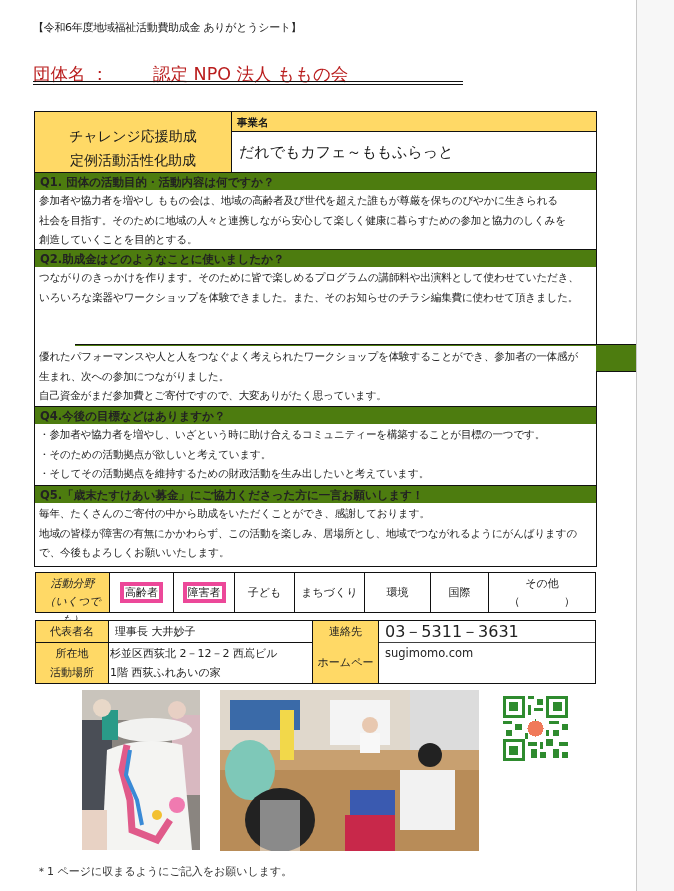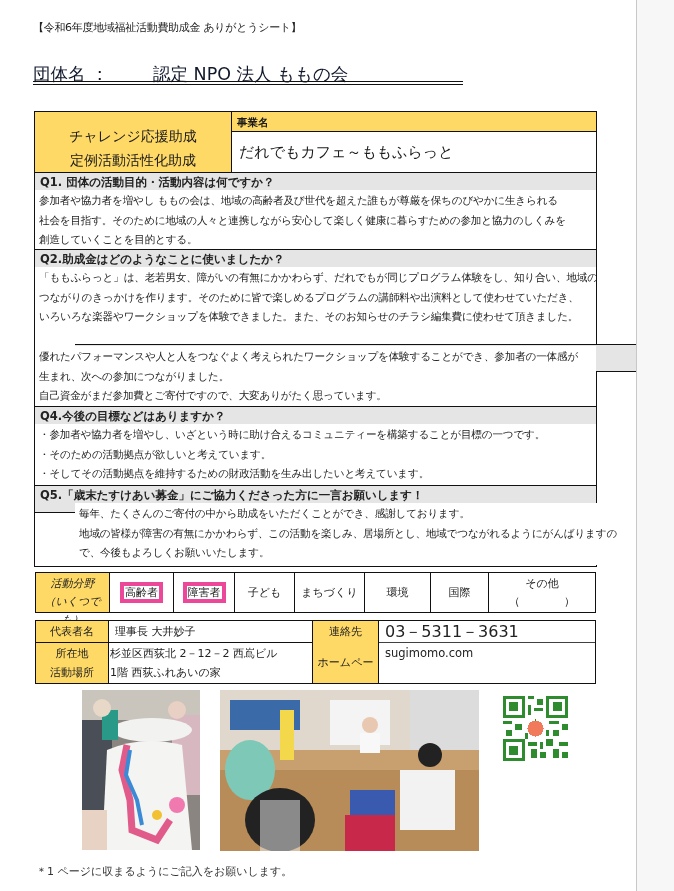--- a/index.html
+++ b/index.html
@@ -11,21 +11,21 @@
   }
   .page { position:absolute; left:0; top:0; width:636px; height:891px; background:#fff; }
   .scrollpane {
     position:absolute; left:636px; top:0; width:38px; height:891px;
     background:#f7f7f7; border-left:1px solid #c8c8c8;
   }
   .title-small {
     position:absolute; left:33px; top:20px; font-size:11px; letter-spacing:-0.3px; color:#222;
   }
   .org-line {
-    position:absolute; left:33px; top:62px; width:430px; font-size:17.5px; color:#0f172a;
+    position:absolute; left:33px; top:62px; width:430px; font-size:17.5px; color:#b91c1c;
   }
   .org-line .lbl { display:inline-block; width:120px; }
   .org-rule1 { position:absolute; left:33px; top:81px; width:430px; height:1px; background:#111; }
   .org-rule2 { position:absolute; left:33px; top:84px; width:430px; height:1px; background:#111; }
 
   .box { position:absolute; box-sizing:border-box; border:1px solid #111; }
 
   .grant-type {
     position:absolute; left:35px; top:112px; width:197px; height:60px;
     background:#ffd966; text-align:center; font-size:14px; line-height:24px; padding-top:12px; box-sizing:border-box;
@@ -33,21 +33,21 @@
   }
   .proj-label {
     position:absolute; left:232px; top:112px; width:364px; height:20px; background:#ffd966;
     font-size:10.5px; line-height:20px; padding-left:5px; box-sizing:border-box; border-bottom:1px solid #111; font-weight:bold;
   }
   .proj-name {
     position:absolute; left:232px; top:132px; width:364px; height:40px; background:#fff;
     font-size:15px; line-height:40px; padding-left:7px; box-sizing:border-box;
   }
   .qbar {
-    position:absolute; left:35px; width:561px; height:28px; background:#e5e5e5;
+    position:absolute; left:35px; width:561px; height:28px; background:#4d7c0f;
     font-size:11.5px; line-height:18px; padding-left:5px; box-sizing:border-box;
     border-top:1px solid #111; border-bottom:1px solid #111; font-weight:bold; color:#222;
   }
   .qbody {
     position:absolute; left:35px; width:561px; background:#fff;
     font-size:10.6px; line-height:19.5px; padding-left:4px; padding-top:1px; box-sizing:border-box; color:#222;
     letter-spacing:-0.2px;
   }
   .qbody div { white-space:nowrap; overflow:hidden; }
 
@@ -90,41 +90,40 @@
 
   <div class="qbar" style="top:172px;">Q1. 団体の活動目的・活動内容は何ですか？</div>
   <div class="qbody" style="top:190px;height:59px;">
     <div>参加者や協力者を増やし ももの会は、地域の高齢者及び世代を超えた誰もが尊厳を保ちのびやかに生きられる</div>
     <div>社会を目指す。そのために地域の人々と連携しながら安心して楽しく健康に暮らすための参加と協力のしくみを</div>
     <div>創造していくことを目的とする。</div>
   </div>
 
   <div class="qbar" style="top:249px;">Q2.助成金はどのようなことに使いましたか？</div>
   <div class="qbody" style="top:267px;height:61px;">
-    <div>「ももふらっと」は、老若男女、障がいの有無にかかわらず、だれでもが同じプログラム体験をし、知り合い、地域の</div>
     <div>つながりのきっかけを作ります。そのために皆で楽しめるプログラムの講師料や出演料として使わせていただき、</div>
     <div>いろいろな楽器やワークショップを体験できました。また、そのお知らせのチラシ編集費に使わせて頂きました。</div>
   </div>
 
   <div class="qbar" style="top:344px;margin-left:40px;">Q3.助成金を使って良かったことはありますか？</div>
   <div class="qbody" style="top:346px;height:60px;">
     <div>優れたパフォーマンスや人と人をつなぐよく考えられたワークショップを体験することができ、参加者の一体感が</div>
     <div>生まれ、次への参加につながりました。</div>
     <div>自己資金がまだ参加費とご寄付ですので、大変ありがたく思っています。</div>
   </div>
 
   <div class="qbar" style="top:406px;">Q4.今後の目標などはありますか？</div>
   <div class="qbody" style="top:424px;height:61px;">
     <div>・参加者や協力者を増やし、いざという時に助け合えるコミュニティーを構築することが目標の一つです。</div>
     <div>・そのための活動拠点が欲しいと考えています。</div>
     <div>・そしてその活動拠点を維持するための財政活動を生み出したいと考えています。</div>
   </div>
 
   <div class="qbar" style="top:485px;">Q5.「歳末たすけあい募金」にご協力くださった方に一言お願いします！</div>
-  <div class="qbody" style="top:503px;height:62px;margin-left:40px;">
+  <div class="qbody" style="top:503px;height:62px;">
     <div>毎年、たくさんのご寄付の中から助成をいただくことができ、感謝しております。</div>
     <div>地域の皆様が障害の有無にかかわらず、この活動を楽しみ、居場所とし、地域でつながれるようにがんばりますの</div>
     <div>で、今後もよろしくお願いいたします。</div>
   </div>
 
   <div class="act-table">
     <div class="act-cell first" style="left:0;width:73px;">
       <div>活動分野</div>
       <div>（いくつでも）</div>
     </div>

